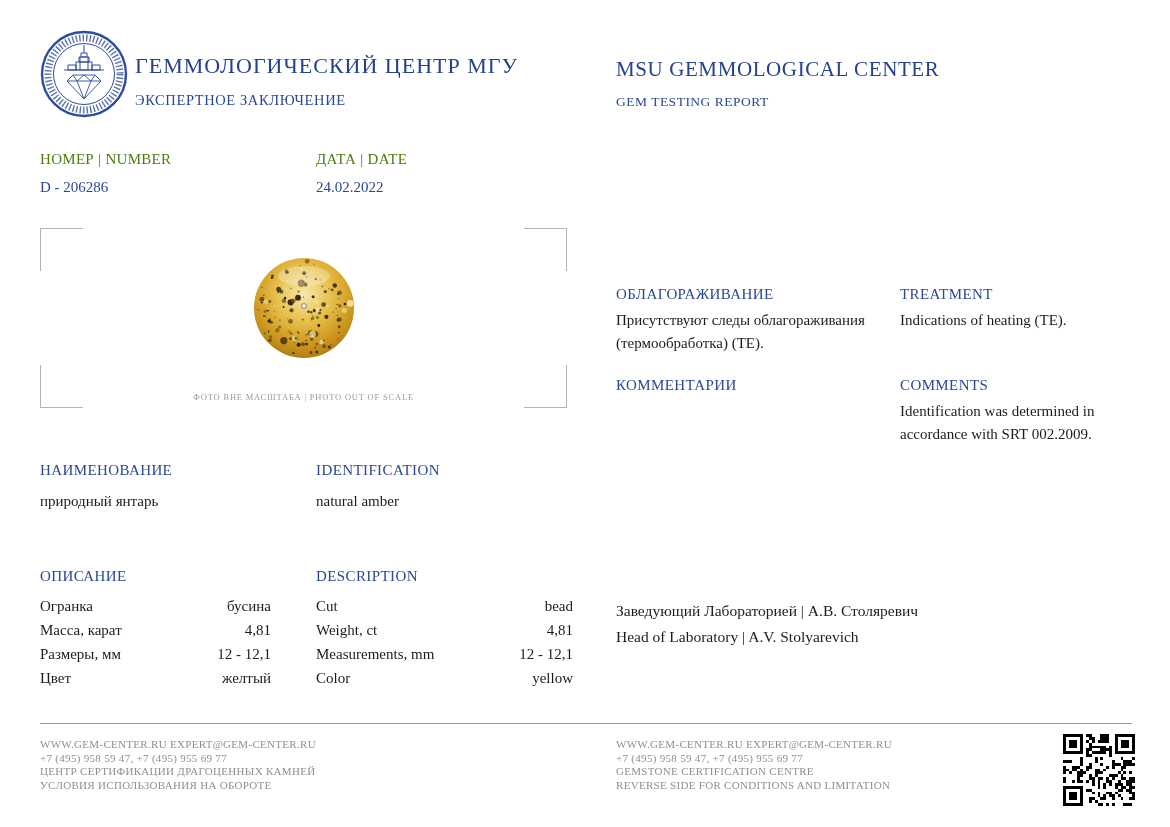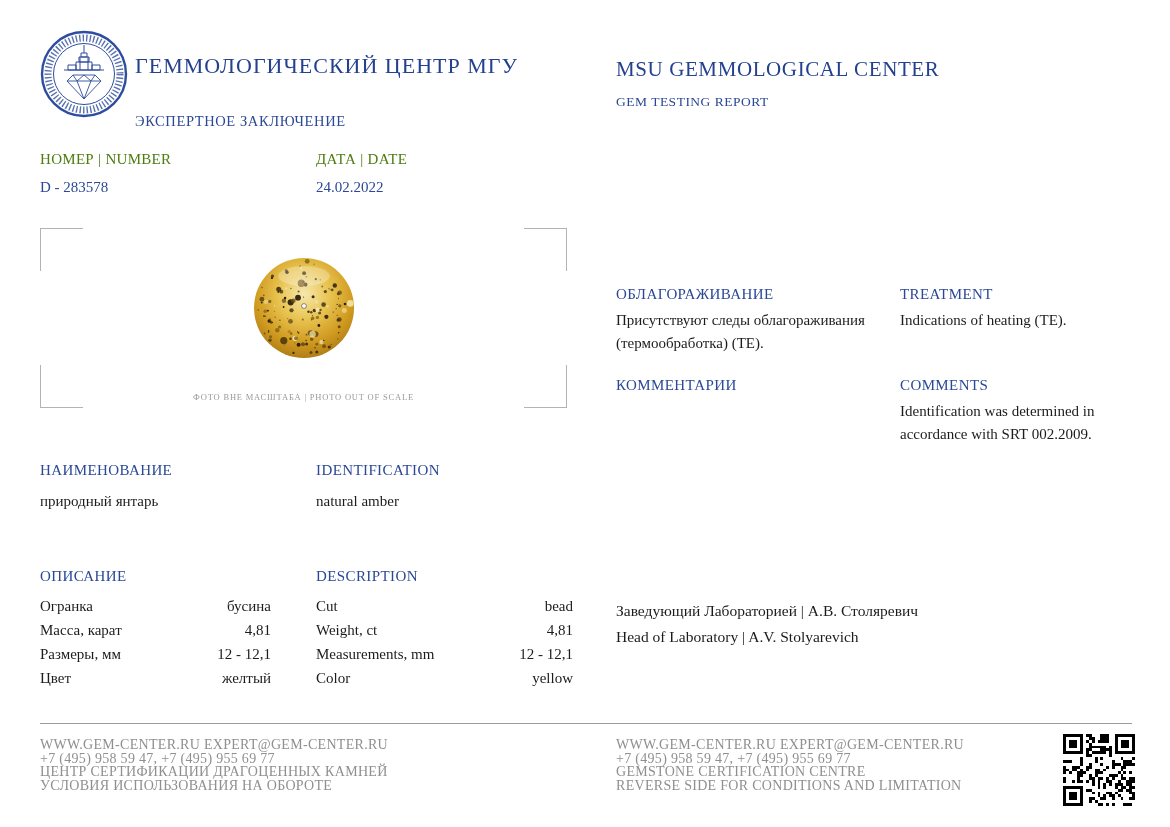--- a/index.html
+++ b/index.html
@@ -2,41 +2,41 @@
 <html><head>
 <meta charset="utf-8">
 <style>
   html,body{margin:0;padding:0;background:#fff;}
   .page{
     position:relative;width:1170px;height:827px;background:#ffffff;overflow:hidden;
     font-family:"Liberation Serif", serif;color:#1c1c1c;padding-left:20px;
   }
   .abs{position:absolute;}
   .title-ru{left:135px;top:53px;font-size:22px;letter-spacing:1px;color:#24418f;}
-  .subtitle-ru{left:135px;top:92px;font-size:14.5px;letter-spacing:.6px;color:#2a4896;margin-top:21px;}
+  .subtitle-ru{left:135px;top:92px;font-size:14.5px;letter-spacing:.6px;color:#2a4896;}
   .title-en{left:616px;top:57px;font-size:21px;letter-spacing:.6px;color:#24418f;}
   .subtitle-en{left:616px;top:94px;font-size:13.5px;letter-spacing:.5px;color:#2a4896;}
   .label{font-size:15px;color:#4d7c0f;letter-spacing:.3px;}
   .value-blue{font-size:15px;color:#2a4896;}
   .sec-head{font-size:15px;letter-spacing:.4px;color:#2a4896;}
   .body-text{font-size:15px;line-height:23px;color:#1c1c1c;}
   .photo-area{left:40px;top:228px;width:527px;height:180px;}
   .bracket{position:absolute;width:42px;height:42px;}
   .bracket.tl{left:0;top:0;border-left:1px solid #b3b3b3;border-top:1px solid #b3b3b3;}
   .bracket.tr{right:0;top:0;border-right:1px solid #b3b3b3;border-top:1px solid #b3b3b3;}
   .bracket.bl{left:0;bottom:0;border-left:1px solid #b3b3b3;border-bottom:1px solid #b3b3b3;}
   .bracket.br{right:0;bottom:0;border-right:1px solid #b3b3b3;border-bottom:1px solid #b3b3b3;}
   .bead-wrap{position:absolute;left:50%;top:28px;transform:translateX(-50%);width:104px;height:104px;}
   .photo-caption{position:absolute;left:0;right:0;bottom:6px;text-align:center;
     font-size:8.5px;letter-spacing:.8px;color:#9a9a9a;}
   .desc-table{font-size:15px;line-height:24px;}
   .desc-row{display:flex;justify-content:space-between;}
   .sig{font-size:15.5px;line-height:26px;color:#1c1c1c;}
   .footer-rule{left:40px;top:723px;width:1092px;height:0;border-top:1px solid #9c9c9c;}
-  .footer-col{font-size:14px;line-height:13.6px;letter-spacing:.3px;color:#8f8f8f;}
+  .footer-col{font-size:11px;line-height:13.6px;letter-spacing:.3px;color:#8f8f8f;}
   .qr{left:1063px;top:734px;width:72px;height:72px;}
 </style>
 </head>
 <body>
 
 <div class="page">
 
   <svg class="abs" style="left:40px;top:30px" width="88" height="88" viewBox="0 0 88 88">
     <circle cx="44" cy="44" r="42" fill="#fff" stroke="#2e4d9e" stroke-width="2.4"></circle>
     <circle cx="44" cy="44" r="36" fill="none" stroke="#2e4d9e" stroke-width="7" stroke-dasharray="1.4 2.1" opacity="0.8"></circle>
@@ -63,21 +63,21 @@
       <line x1="51" y1="51" x2="44" y2="69"></line>
     </g>
   </svg>
 
   <div class="abs title-ru">ГЕММОЛОГИЧЕСКИЙ ЦЕНТР МГУ</div>
   <div class="abs subtitle-ru">ЭКСПЕРТНОЕ ЗАКЛЮЧЕНИЕ</div>
   <div class="abs title-en">MSU GEMMOLOGICAL CENTER</div>
   <div class="abs subtitle-en">GEM TESTING REPORT</div>
 
   <div class="abs label" style="left:40px;top:151px">НОМЕР | NUMBER</div>
-  <div class="abs value-blue" style="left:40px;top:179px">D - 283578</div>
+  <div class="abs value-blue" style="left:40px;top:179px">D - 206286</div>
   <div class="abs label" style="left:316px;top:151px">ДАТА | DATE</div>
   <div class="abs value-blue" style="left:316px;top:179px">24.02.2022</div>
 
   <div class="abs photo-area">
     <div class="bracket tl"></div>
     <div class="bracket tr"></div>
     <div class="bracket bl"></div>
     <div class="bracket br"></div>
     <div class="bead-wrap">
       <svg id="bead-svg" width="104" height="104" viewBox="0 0 104 104">

